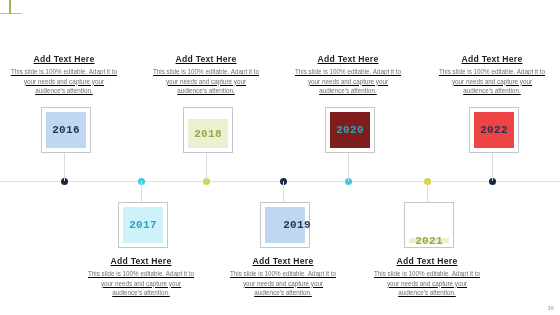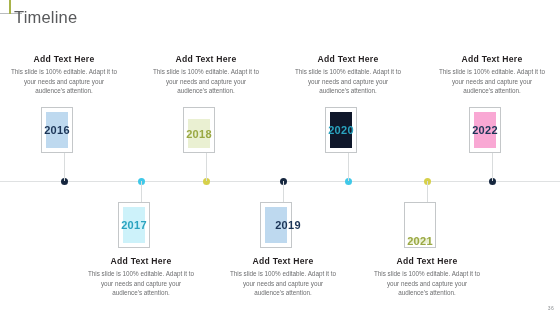--- a/index.html
+++ b/index.html
@@ -78,26 +78,27 @@
   .connector {
     position: absolute;
     left: -0.5px;
     width: 1px;
     background: #d9dcdd;
   }
 
   
   .yearbox-frame {
     position: absolute;
-    width: 32px;
+    width: 50px;
     height: 46px;
     left: -23px;
     border: 1px solid #c4c7c9;
     box-sizing: border-box;
     background: #ffffff;
+    font-family: Liberation Mono, monospace;
   }
   .yearbox-fill {
     position: absolute;
     left: 4px;
     top: 4px;
     right: 4px;
     bottom: 4px;
     display: flex;
     align-items: center;
     justify-content: center;
@@ -107,20 +108,21 @@
     font-weight: 700;
     letter-spacing: .3px;
   }
 
   
   .textblock {
     position: absolute;
     width: 124px;
     left: -62px;
     text-align: center;
+    text-decoration: underline;
   }
   .tb-head {
     font-size: 8.6px;
     font-weight: 700;
     color: #231f20;
     letter-spacing: .25px;
     margin-bottom: 3px;
   }
   .tb-body {
     font-size: 6.3px;
@@ -149,21 +151,20 @@
     letter-spacing: .3px;
   }
 </style>
 </head>
 <body>
 
 <div id="slide">
 
   <div class="title-rule"></div>
   <div class="title-accent"></div>
-  <div class="slide-title">Timeline</div>
 
   <div class="axis"></div>
 
   <div id="milestones-host">
       <div class="milestone up" style="left: 64px;">
         <div class="dot" style="background: rgb(22, 39, 63);"></div>
         <div class="connector"></div>
         <div class="yearbox-frame">
           <div class="yearbox-fill" style="background: rgb(190, 217, 239);">
             <span class="yearbox-label" style="color: rgb(28, 53, 87);">2016</span>
@@ -210,21 +211,21 @@
         </div>
         <div class="textblock">
           <div class="tb-head">Add Text Here</div>
           <div class="tb-body">This slide is 100% editable. Adapt it to your needs and capture your audience's attention.</div>
         </div>
       </div>
       <div class="milestone up" style="left: 348px;">
         <div class="dot" style="background: rgb(63, 200, 232);"></div>
         <div class="connector"></div>
         <div class="yearbox-frame">
-          <div class="yearbox-fill" style="background: #0f172a;">
+          <div class="yearbox-fill" style="background: #7f1d1d;">
             <span class="yearbox-label" style="color: rgb(42, 163, 191);">2020</span>
           </div>
         </div>
         <div class="textblock">
           <div class="tb-head">Add Text Here</div>
           <div class="tb-body">This slide is 100% editable. Adapt it to your needs and capture your audience's attention.</div>
         </div>
       </div>
       <div class="milestone down" style="left: 427px;">
         <div class="dot" style="background: rgb(214, 208, 74);"></div>
@@ -236,21 +237,21 @@
         </div>
         <div class="textblock">
           <div class="tb-head">Add Text Here</div>
           <div class="tb-body">This slide is 100% editable. Adapt it to your needs and capture your audience's attention.</div>
         </div>
       </div>
       <div class="milestone up" style="left: 492px;">
         <div class="dot" style="background: rgb(22, 39, 63);"></div>
         <div class="connector"></div>
         <div class="yearbox-frame">
-          <div class="yearbox-fill" style="background: #f9a8d4;">
+          <div class="yearbox-fill" style="background: #ef4444;">
             <span class="yearbox-label" style="color: rgb(28, 53, 87);">2022</span>
           </div>
         </div>
         <div class="textblock">
           <div class="tb-head">Add Text Here</div>
           <div class="tb-body">This slide is 100% editable. Adapt it to your needs and capture your audience's attention.</div>
         </div>
       </div>
     </div>
 

